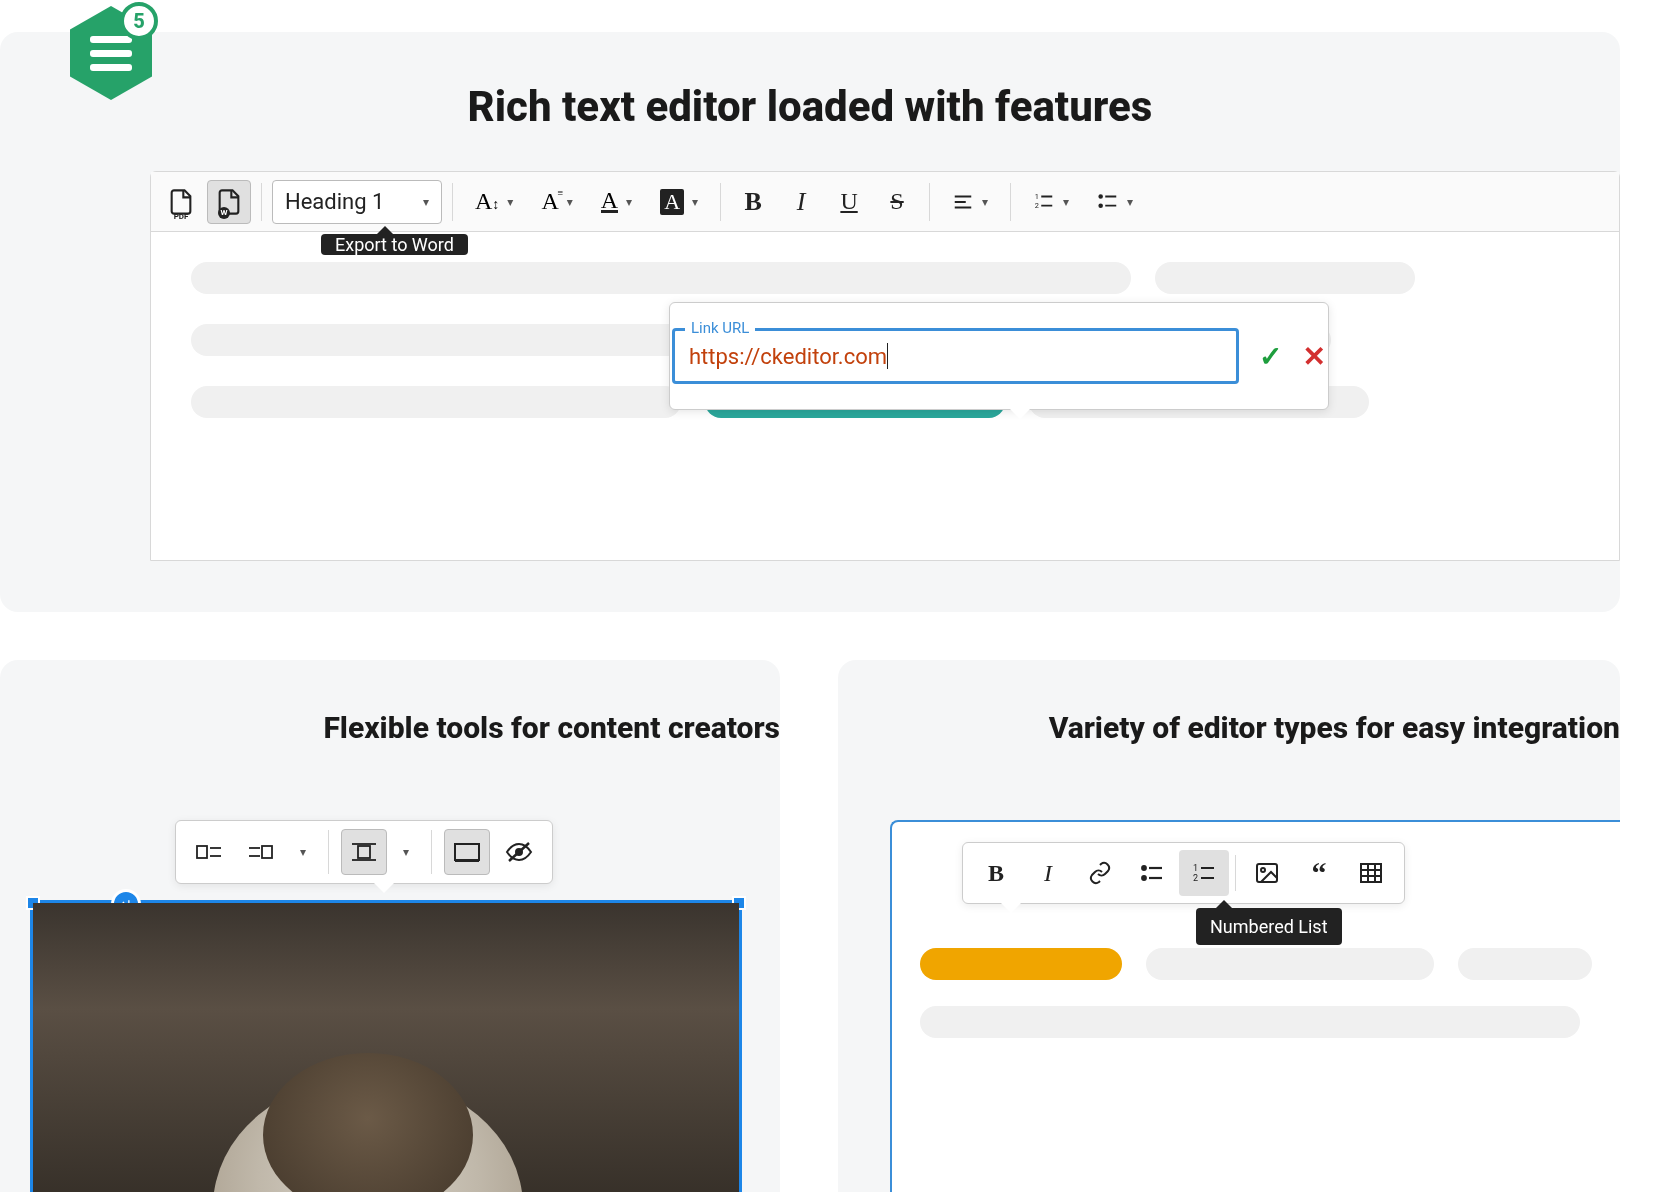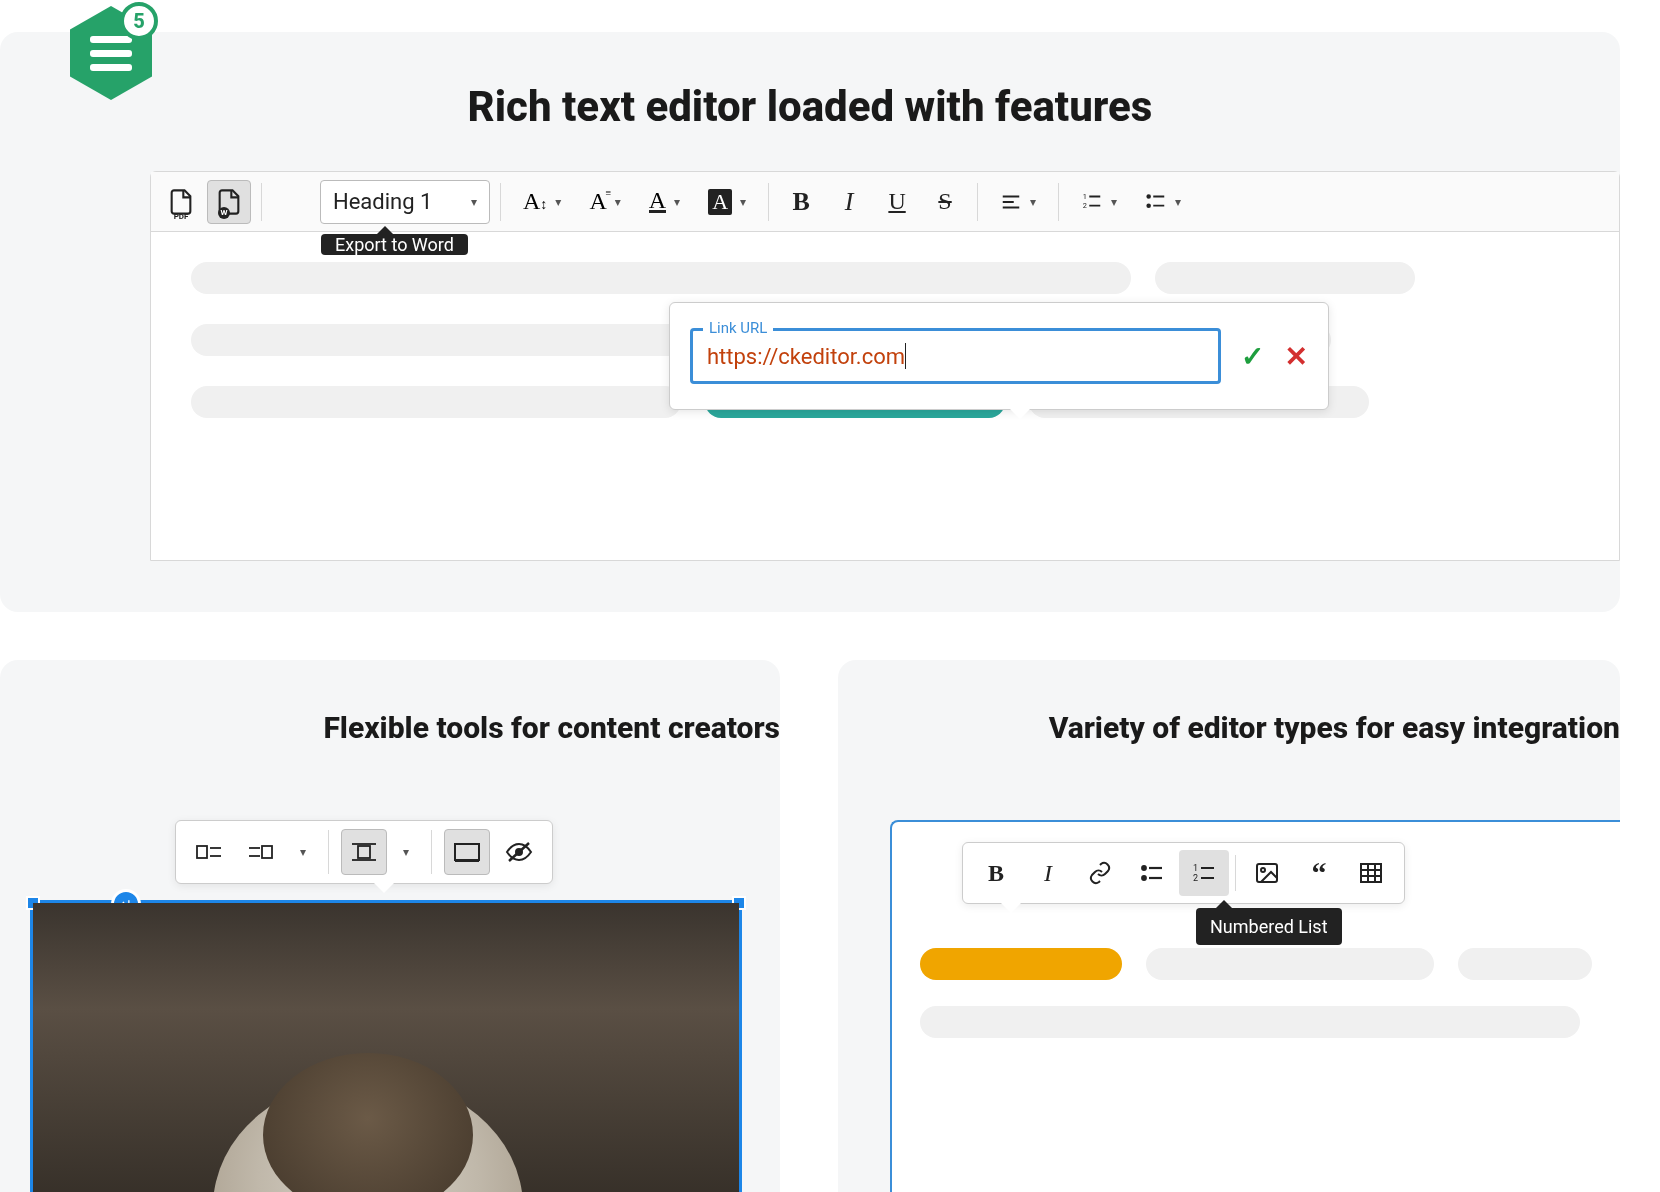--- a/index.html
+++ b/index.html
@@ -16,32 +16,32 @@
 .panel-top { top: 32px; left: 0; width: 1620px; height: 580px; }
 .panel-title { text-align: center; font-size: 42px; font-weight: 800; color: #1a1a1a; padding: 50px 0 40px; }
 
 .editor-frame { background: #fff; border: 1px solid #d8d8d8; border-radius: 6px 6px 0 0; margin: 0 0 0 150px; width: 1470px; height: 390px; position: relative; }
 
 .toolbar { display: flex; align-items: center; height: 60px; border-bottom: 1px solid #d8d8d8; background: #fafafa; padding: 0 8px; gap: 4px; }
 .tb-btn { width: 44px; height: 44px; border-radius: 4px; display: flex; align-items: center; justify-content: center; font-size: 22px; color: #222; cursor: pointer; position: relative; }
 .tb-btn.active { background: #e0e0e0; border: 1px solid #bbb; }
 .tb-sep { width: 1px; height: 38px; background: #d8d8d8; margin: 0 6px; }
 .tb-dropdown { display: flex; align-items: center; height: 44px; padding: 0 12px; gap: 8px; cursor: pointer; }
-.tb-heading { font-size: 22px; color: #222; width: 170px; border: 1px solid #bbb; border-radius: 4px; background: #fff; justify-content: space-between; margin-left: 48px; }
+.tb-heading { font-size: 22px; color: #222; width: 170px; border: 1px solid #bbb; border-radius: 4px; background: #fff; justify-content: space-between; }
 .chev { font-size: 12px; color: #555; }
 
 .tooltip { position: absolute; top: 62px; left: 170px; background: #222; color: #fff; padding: 0 14px; border-radius: 4px; font-size: 18px; white-space: nowrap; }
 .tooltip::before { content: ""; position: absolute; top: -8px; left: 56px; border: 8px solid transparent; border-bottom-color: #222; border-top: none; }
 
 .content-rows { padding: 30px 40px; display: flex; flex-direction: column; gap: 30px; }
 .row { display: flex; gap: 24px; }
 .ph { height: 32px; border-radius: 16px; background: #f0f0f0; }
 .ph.teal { background: #2aa79b; }
 
-.link-popup { position: absolute; top: 130px; left: 518px; width: 660px; height: 108px; background: #fff; border: 1px solid #ccc; border-radius: 6px; box-shadow: 0 2px 10px rgba(0,0,0,0.1); display: flex; align-items: center; padding: 0 20px; gap: 20px; }
+.link-popup { position: absolute; top: 130px; left: 518px; width: 660px; height: 108px; background: #fff; border: 1px solid #ccc; border-radius: 6px; box-shadow: 0 2px 10px rgba(0,0,0,0.1); display: flex; align-items: center; padding: 0 2px; gap: 20px; }
 .link-popup::after { content: ""; position: absolute; bottom: -10px; left: 340px; border: 10px solid transparent; border-top-color: #fff; border-bottom: none; }
 .link-field { flex: 1; position: relative; border: 3px solid #3b8ed8; border-radius: 4px; height: 56px; display: flex; align-items: center; padding: 0 14px; }
 .link-label { position: absolute; top: -12px; left: 10px; background: #fff; padding: 0 6px; font-size: 15px; color: #3b8ed8; }
 .link-text { font-size: 22px; color: #c2410c; }
 .cursor-bar { display: inline-block; width: 1px; height: 26px; background: #222; vertical-align: middle; }
 .link-act { font-size: 28px; font-weight: 700; cursor: pointer; }
 .check { color: #1e9e3e; }
 .cross { color: #d32f2f; }
 
 .panel-bl { top: 660px; left: 0; width: 780px; height: 600px; }

